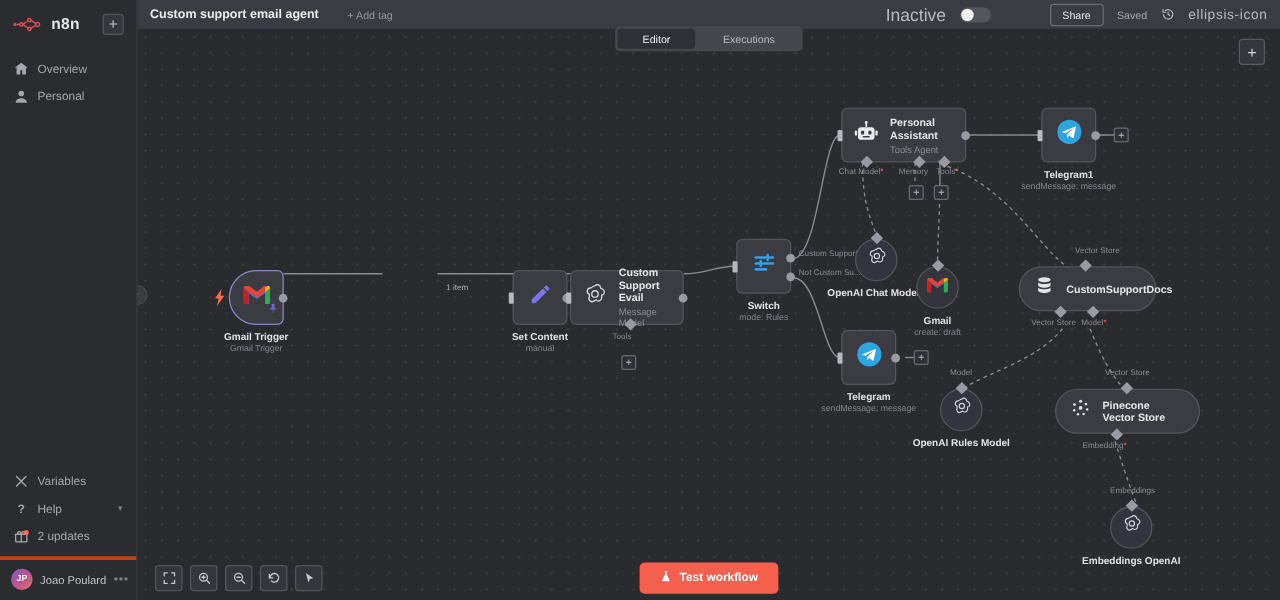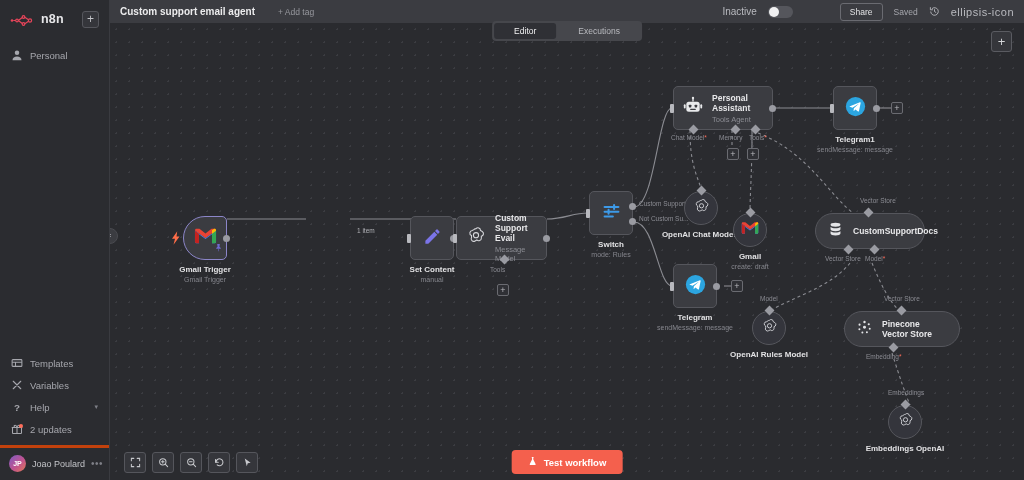--- a/index.html
+++ b/index.html
@@ -62,21 +62,21 @@
   .main { flex: 1; position: relative; display: flex; flex-direction: column; }
 
   .topbar {
     height: 23px; background: #3b3c41;
     display: flex; align-items: center; padding: 0 10px;
     position: relative; z-index: 15; flex: 0 0 23px;
   }
   .wf-title { color: #ececed; font-size: 10px; font-weight: 600; }
   .add-tag { color: #97989e; font-size: 8.5px; margin-left: 23px; cursor: pointer; }
   .top-right { margin-left: auto; display: flex; align-items: center; gap: 11px; }
-  .inactive-lbl { color: #b9babf; font-size: 10px; }
+  .inactive-lbl { color: #b9babf; font-size: 14px; }
   .toggle {
     width: 25px; height: 12px; border-radius: 7px; background: #55565c;
     position: relative; cursor: pointer;
   }
   .toggle .knob {
     position: absolute; left: 1px; top: 1px;
     width: 10px; height: 10px; border-radius: 50%; background: #f0f0f1;
   }
   .share-btn {
     border: 1px solid #6a6b71; border-radius: 3px; color: #e3e3e5;
@@ -212,40 +212,39 @@
           <span class="logo-text">n8n</span>
         </div>
         <div class="sb-plus">+</div>
       </div>
     </div>
 
     <div class="sb-nav">
       <div class="sb-item">
         <span class="sb-ico">
           <svg viewBox="0 0 16 16" width="12" height="12" fill="#a6a7ad">
+              <path d="M8 1.5 1 7h2v7h4V9.5h2V14h4V7h2z"></path>
+            </svg>
+        </span>
+        <span>Overview</span>
+      </div>
+      <div class="sb-item">
+        <span class="sb-ico">
+          <svg viewBox="0 0 16 16" width="12" height="12" fill="#a6a7ad">
               <circle cx="8" cy="5" r="3"></circle>
               <path d="M2 15c0-3.3 2.7-5 6-5s6 1.7 6 5z"></path>
             </svg>
         </span>
         <span>Personal</span>
       </div>
     </div>
 
     <div class="sb-spacer"></div>
 
     <div class="sb-bottom">
-      <div class="sb-item">
-        <span class="sb-ico">
-          <svg viewBox="0 0 16 16" width="12" height="12" fill="none" stroke="#a6a7ad" stroke-width="1.4">
-              <rect x="1.5" y="3.5" width="13" height="9" rx="1"></rect>
-              <path d="M1.5 7h13M6 7v5.5"></path>
-            </svg>
-        </span>
-        <span>Templates</span>
-      </div>
       <div class="sb-item">
         <span class="sb-ico">
           <svg viewBox="0 0 16 16" width="12" height="12" fill="none" stroke="#a6a7ad" stroke-width="1.5">
               <path d="M3 3l10 10M13 3L3 13" stroke-linecap="round"></path>
             </svg>
         </span>
         <span>Variables</span>
       </div>
       <div class="sb-item">
         <span class="sb-ico">

